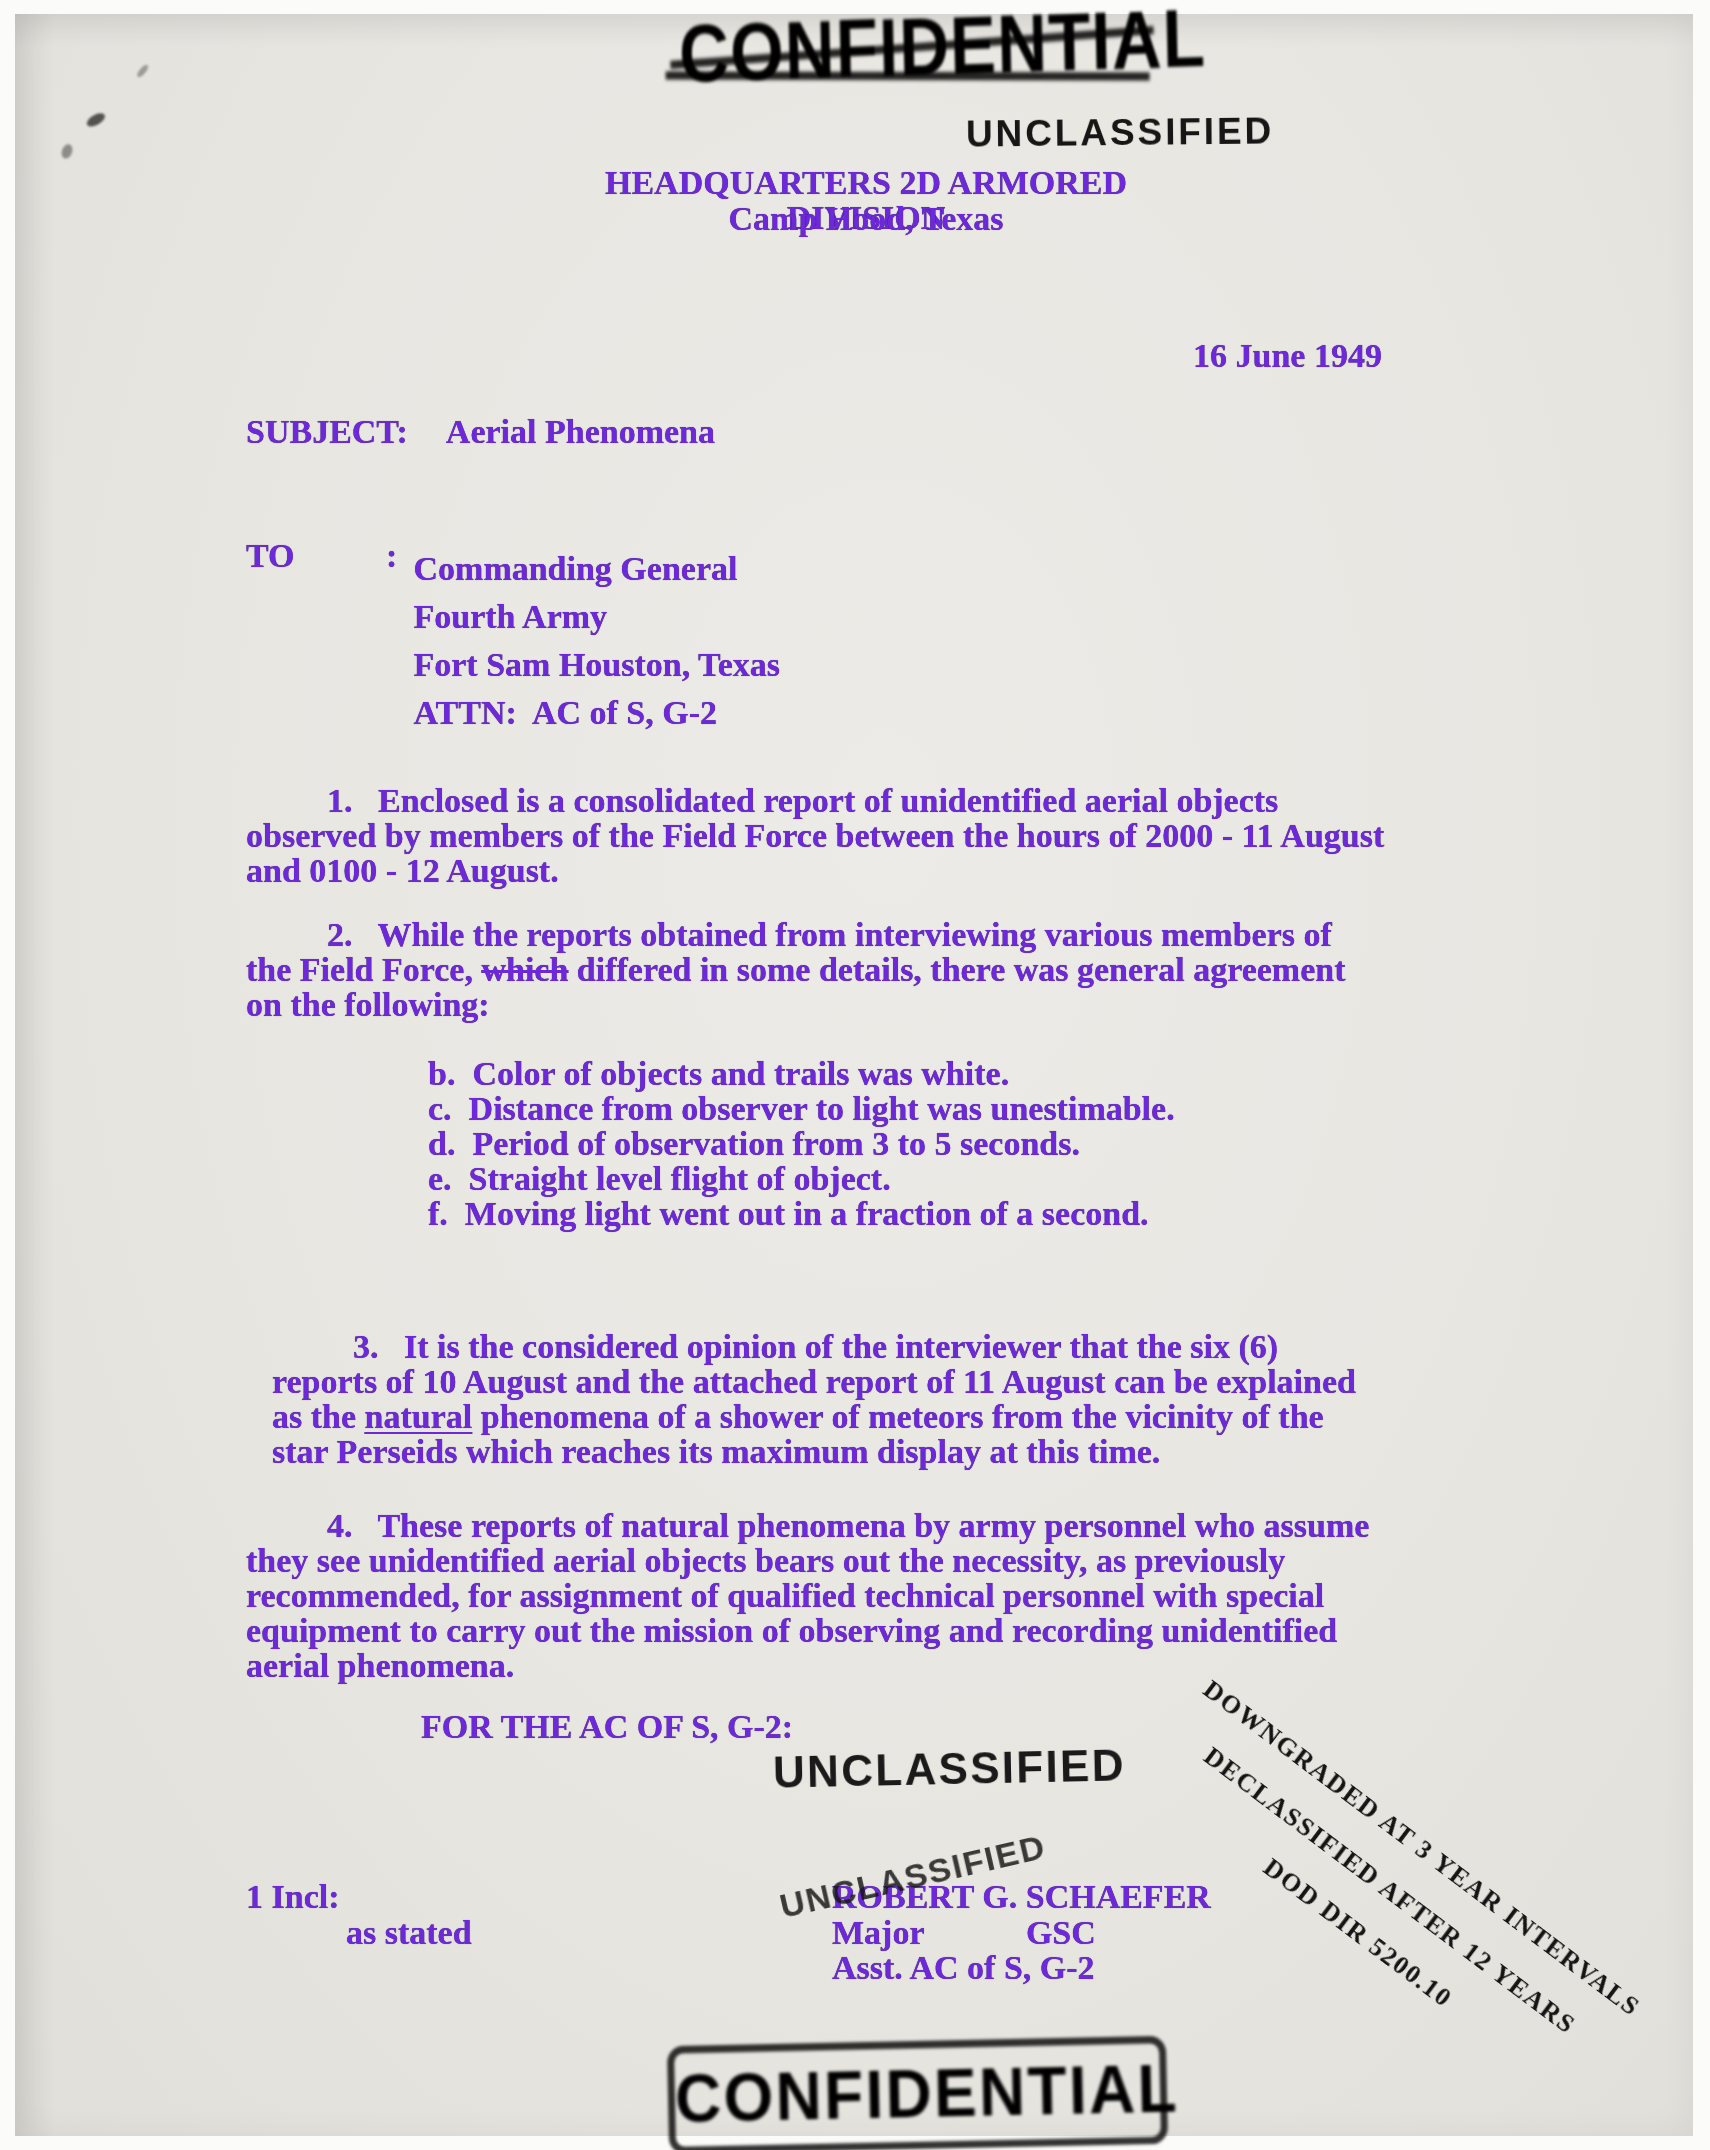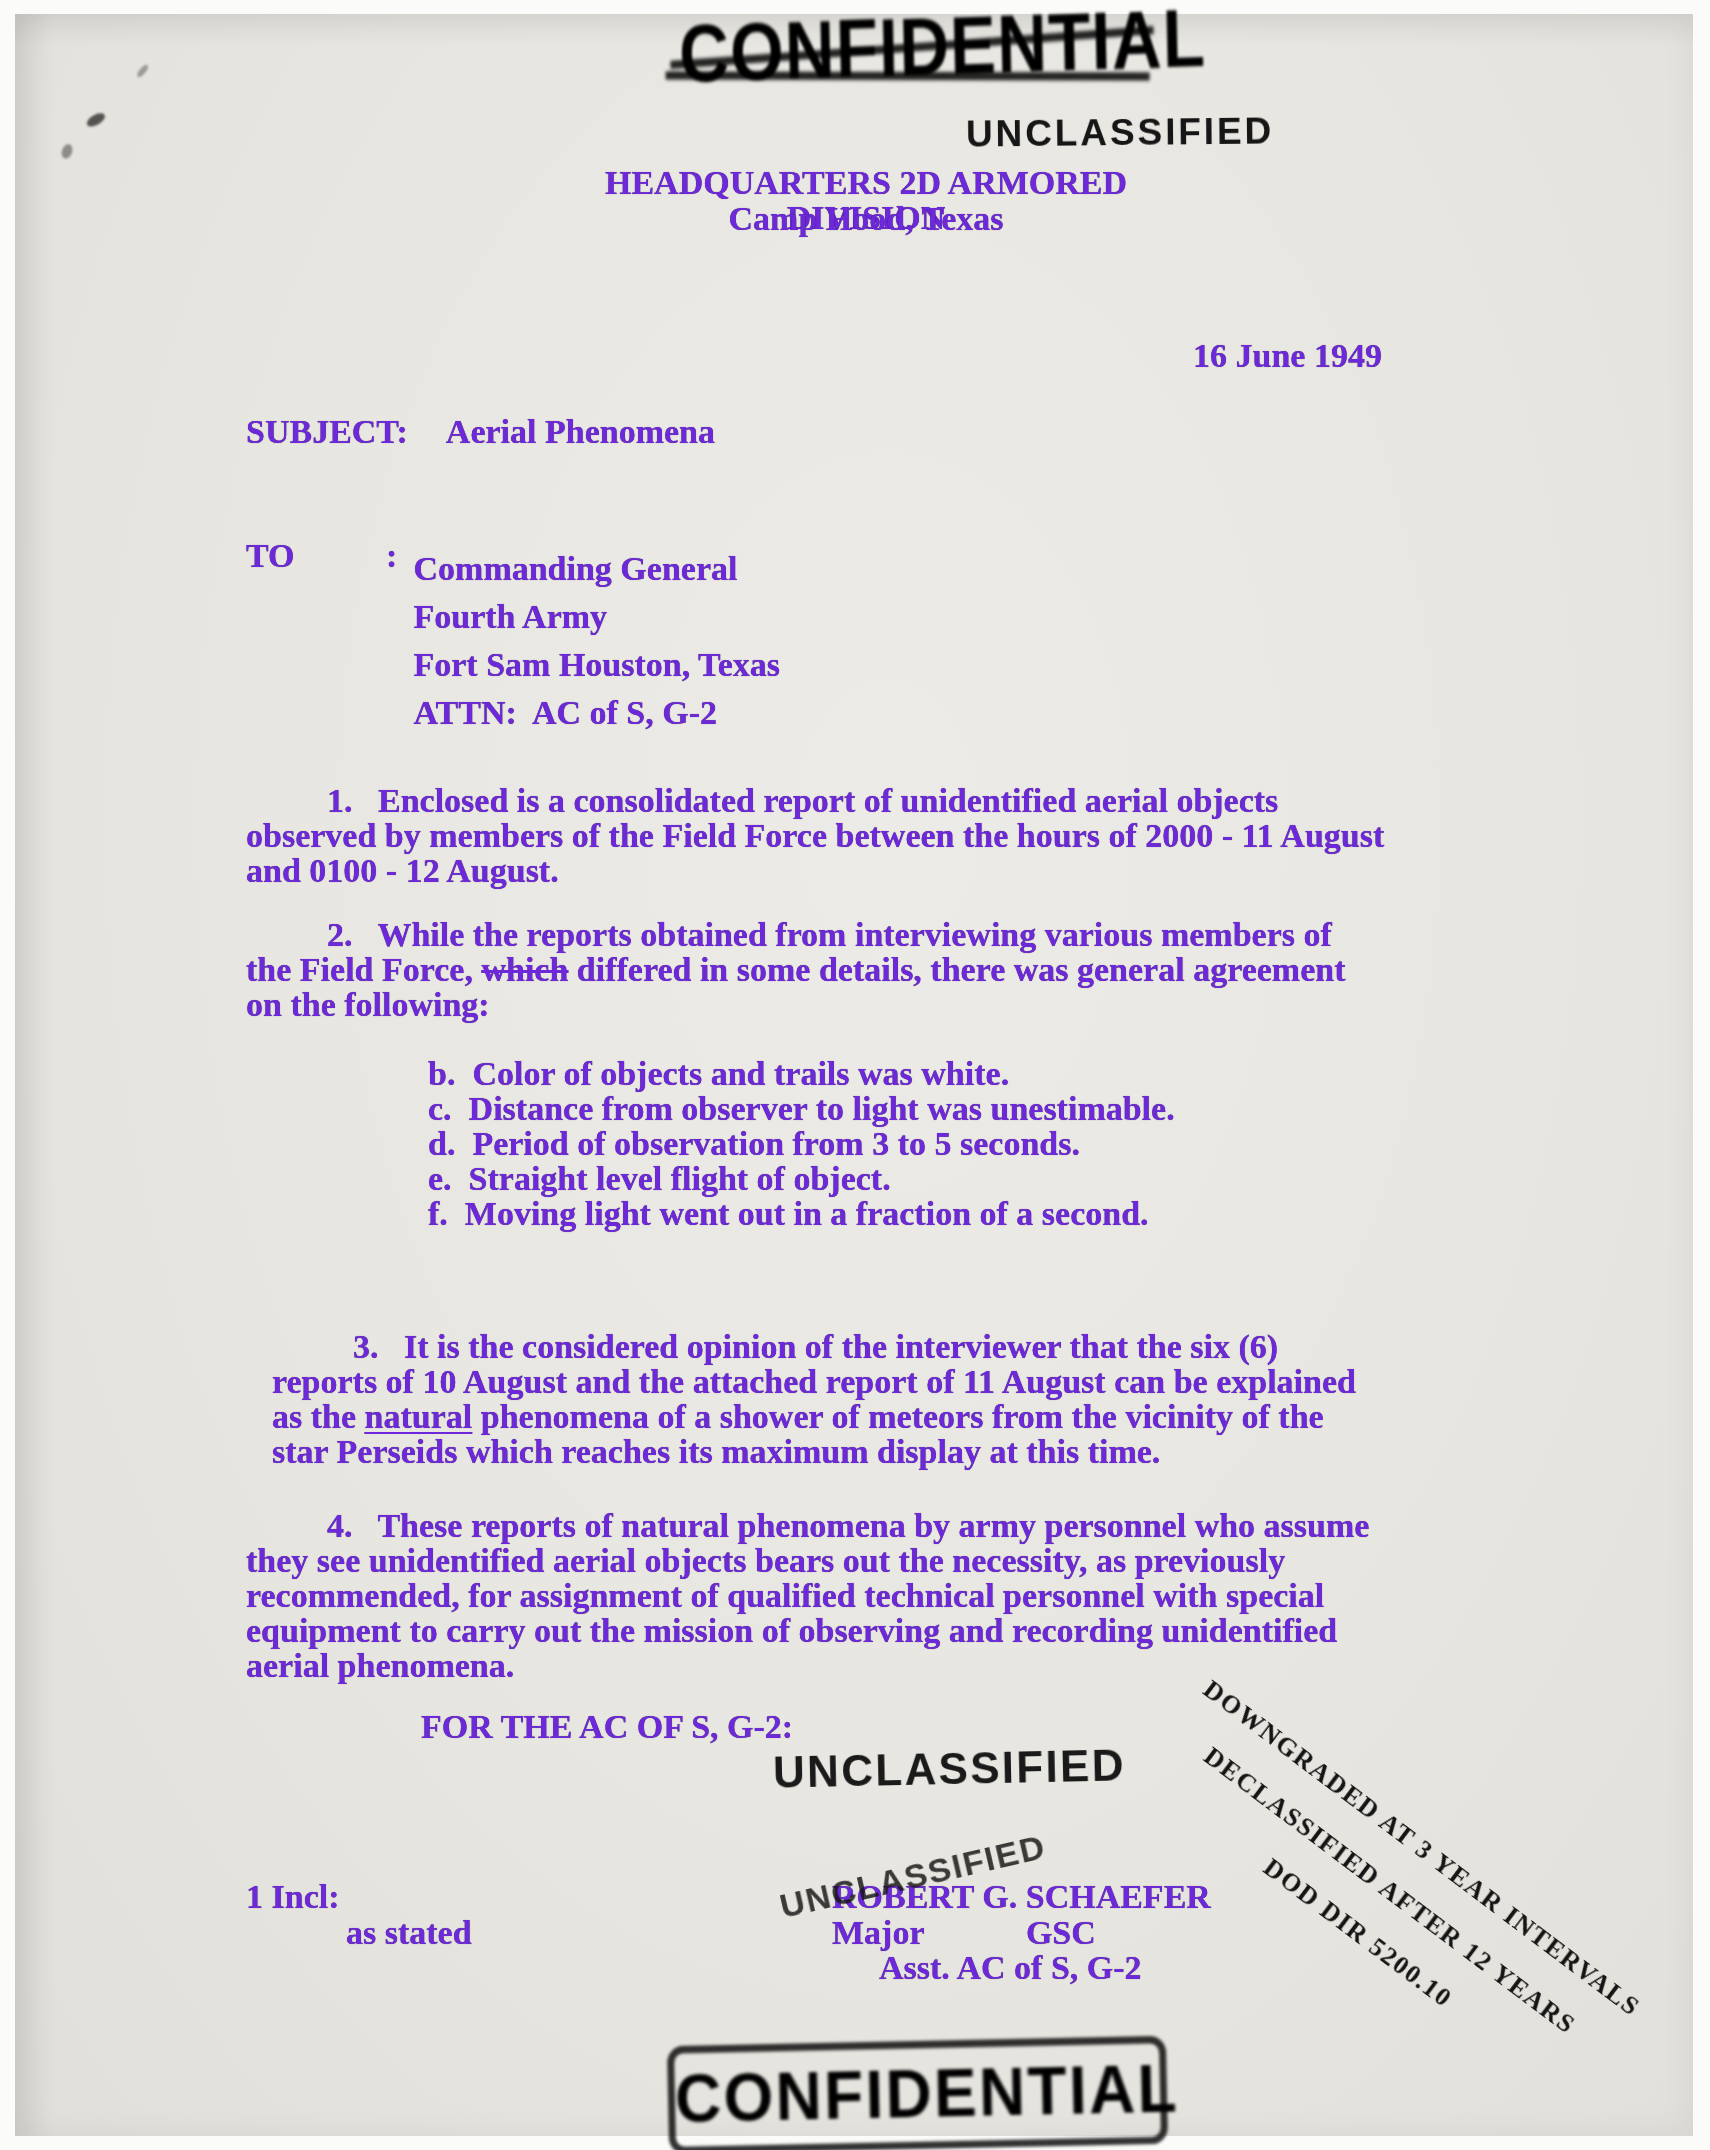--- a/index.html
+++ b/index.html
@@ -139,21 +139,21 @@
 
 <div class="tw" style="left:421px;top:1709px;">FOR THE AC OF S, G-2:</div>
 
 <div class="stamp-sans unclass-mid">UNCLASSIFIED</div>
 
 <div class="tw" style="left:246px;top:1879px;">1 Incl:</div>
 <div class="tw" style="left:346px;top:1915px;">as stated</div>
 
 <div class="tw" style="left:832px;top:1879px;">ROBERT G. SCHAEFER</div>
 <div class="tw" style="left:832px;top:1915px;">Major            GSC</div>
-<div class="tw" style="left:832px;top:1950px;margin-left:47px;">Asst. AC of S, G-2</div>
+<div class="tw" style="left:832px;top:1950px;">Asst. AC of S, G-2</div>
 <div class="stamp-sans unclass-sig">UNCLASSIFIED</div>
 
 <div class="diag-stamp">
   <div>DOWNGRADED AT 3 YEAR INTERVALS</div>
   <div>DECLASSIFIED AFTER 12 YEARS</div>
   <div>DOD DIR 5200.10</div>
 </div>
 
 <div class="stamp-sans conf-bottom">CONFIDENTIAL</div>
 

